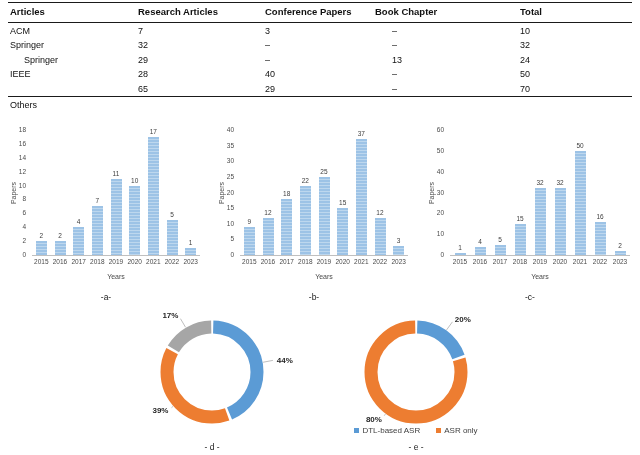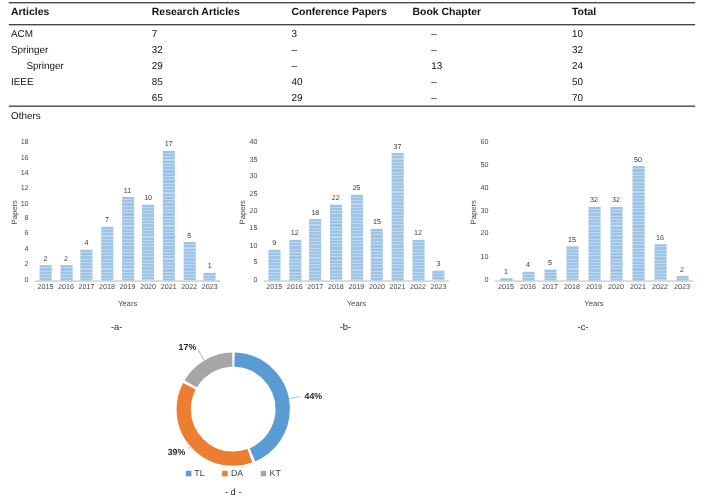--- a/index.html
+++ b/index.html
@@ -56,21 +56,21 @@
       <div class="t-cell" style="left: 130px; top: 36.4px;">32</div>
       <div class="t-cell" style="left: 257px; top: 36.4px;">–</div>
       <div class="t-cell" style="left: 384px; top: 36.4px;">–</div>
       <div class="t-cell" style="left: 512px; top: 36.4px;">32</div>
       <div class="t-cell" style="left: 16px; top: 50.8px;">Springer</div>
       <div class="t-cell" style="left: 130px; top: 50.8px;">29</div>
       <div class="t-cell" style="left: 257px; top: 50.8px;">–</div>
       <div class="t-cell" style="left: 384px; top: 50.8px;">13</div>
       <div class="t-cell" style="left: 512px; top: 50.8px;">24</div>
       <div class="t-cell" style="left: 2px; top: 65.2px;">IEEE</div>
-      <div class="t-cell" style="left: 130px; top: 65.2px;">85</div>
+      <div class="t-cell" style="left: 130px; top: 65.2px;">28</div>
       <div class="t-cell" style="left: 257px; top: 65.2px;">40</div>
       <div class="t-cell" style="left: 384px; top: 65.2px;">–</div>
       <div class="t-cell" style="left: 512px; top: 65.2px;">50</div>
       <div class="t-cell" style="left: 2px; top: 96px;">Others</div>
       <div class="t-cell" style="left: 130px; top: 79.6px;">65</div>
       <div class="t-cell" style="left: 257px; top: 79.6px;">29</div>
       <div class="t-cell" style="left: 384px; top: 79.6px;">–</div>
       <div class="t-cell" style="left: 512px; top: 79.6px;">70</div>
     </div>
   <div id="chart-a" class="barchart">
@@ -201,27 +201,31 @@
   <div id="chart-d" class="donutchart"><svg width="200" height="130" viewBox="0 0 200 130">
         <circle cx="100" cy="66" r="45" fill="none" stroke="#5B9BD5" stroke-width="13" stroke-dasharray="121.90706908215581 160.83626974092556" stroke-dashoffset="-1.25" transform="rotate(-90 100 66)"></circle>
         <line x1="151.07893703789182" y1="56.256171641542316" x2="160.9018095451787" y2="54.38235849568507" stroke="#BFBFBF" stroke-width="1"></line>
         <text x="164.83095854809346" y="56.63283323734217" text-anchor="start" class="donut-label">44%</text>
         <circle cx="100" cy="66" r="45" fill="none" stroke="#ED7D31" stroke-width="13" stroke-dasharray="107.76990214100175 174.97343668207964" stroke-dashoffset="-125.65706908215581" transform="rotate(-90 100 66)"></circle>
         <line x1="60.9942243792161" y1="100.3882169968299" x2="59.49400223995518" y2="101.7108407274772" stroke="#BFBFBF" stroke-width="1"></line>
         <text x="56.493557961433346" y="107.3560881887718" text-anchor="end" class="donut-label">39%</text>
         <circle cx="100" cy="66" r="45" fill="none" stroke="#A6A6A6" stroke-width="13" stroke-dasharray="45.56636759992384 237.17697122315755" stroke-dashoffset="-235.92697122315758" transform="rotate(-90 100 66)"></circle>
         <line x1="73.5298463809807" y1="21.24141459579492" x2="68.43943222347698" y2="12.633994325755488" stroke="#BFBFBF" stroke-width="1"></line>
         <text x="66.40326656047552" y="12.191026217739712" text-anchor="end" class="donut-label">17%</text>
+      </svg><div class="chart-caption" style="left: 0px; top: 136px; width: 200px;">- d -</div></div>
+  <div id="chart-e" class="donutchart"><svg width="200" height="130" viewBox="0 0 200 130">
+        <circle cx="100" cy="66" r="45" fill="none" stroke="#5B9BD5" stroke-width="13" stroke-dasharray="54.04866776461628 228.6946710584651" stroke-dashoffset="-1.25" transform="rotate(-90 100 66)"></circle>
+        <line x1="130.5648331192086" y1="23.931116292502736" x2="136.44268564213334" y2="15.840946348753256" stroke="#BFBFBF" stroke-width="1"></line>
+        <text x="138.79382665130322" y="15.60487837125347" text-anchor="start" class="donut-label">20%</text>
+        <circle cx="100" cy="66" r="45" fill="none" stroke="#ED7D31" stroke-width="13" stroke-dasharray="223.69467105846513 59.048667764616255" stroke-dashoffset="-57.79866776461628" transform="rotate(-90 100 66)"></circle>
+        <line x1="69.43516688079137" y1="108.06888370749726" x2="68.25959637620643" y2="109.68691769624715" stroke="#BFBFBF" stroke-width="1"></line>
+        <text x="65.90845536703654" y="115.92298567374694" text-anchor="end" class="donut-label">80%</text>
       </svg><div class="legend" style="top: 120px;">
         <div class="lg-item">
           <div class="sq" style="background: rgb(91, 155, 213);"></div>
-          <div class="lg-txt">TL</div>
+          <div class="lg-txt">DTL-based ASR</div>
         </div>
         <div class="lg-item">
           <div class="sq" style="background: rgb(237, 125, 49);"></div>
-          <div class="lg-txt">DA</div>
+          <div class="lg-txt">ASR only</div>
         </div>
-        <div class="lg-item">
-          <div class="sq" style="background: rgb(166, 166, 166);"></div>
-          <div class="lg-txt">KT</div>
-        </div>
-      </div><div class="chart-caption" style="left: 0px; top: 136px; width: 200px;">- d -</div></div>
+      </div><div class="chart-caption" style="left: 0px; top: 136px; width: 200px;">- e -</div></div>
 </div>
 
 </body></html>

